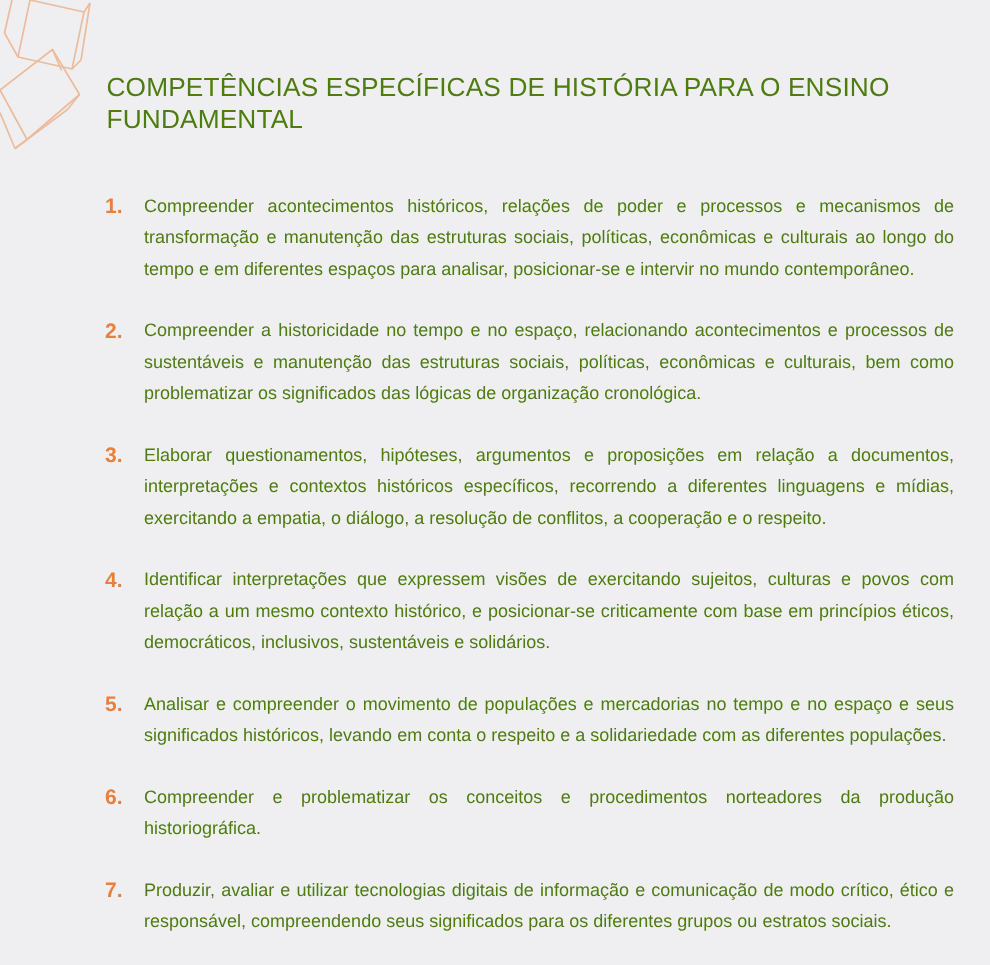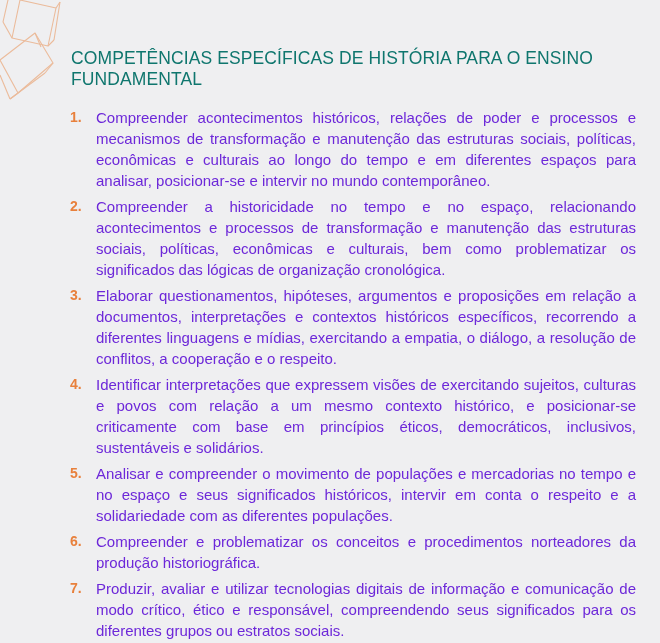--- a/index.html
+++ b/index.html
@@ -24,21 +24,21 @@
     .heading {
       position: absolute;
       left: 71px;
       top: 48px;
       width: 560px;
       margin: 0;
       font-weight: normal;
       font-size: 17.5px;
       line-height: 21px;
       letter-spacing: 0.1px;
-      color: #0f766e;
+      color: #4d7c0f;
     }
     .list {
       position: absolute;
       left: 70px;
       top: 107px;
       width: 566px;
       margin: 0;
       padding: 0;
       list-style: none;
     }
@@ -51,24 +51,25 @@
       position: absolute;
       left: 0;
       top: 0;
       font-weight: bold;
       font-size: 14px;
       line-height: 21px;
       color: #e8803c;
     }
     .text {
       display: block;
-      font-size: 15px;
+      font-size: 12px;
       line-height: 21px;
-      color: #6d28d9;
+      color: #4d7c0f;
       text-align: justify;
+      margin-top: 20px;
     }
   </style>
 </head>
 <body>
 
 <svg class="decor" viewBox="0 0 70 105" xmlns="http://www.w3.org/2000/svg">
   <g fill="none" stroke="#ebbb9b" stroke-width="1.1" stroke-linejoin="round">
 
     <polyline points="20,0 56,8 48,46 12,38 20,0"></polyline>
     <line x1="56" y1="8" x2="60" y2="2"></line>
@@ -88,33 +89,33 @@
 
 <h1 class="heading">COMPETÊNCIAS ESPECÍFICAS DE HISTÓRIA PARA O ENSINO FUNDAMENTAL</h1>
 
 <ol class="list">
   <li class="item">
     <span class="num">1.</span>
     <span class="text">Compreender acontecimentos históricos, relações de poder e processos e mecanismos de transformação e manutenção das estruturas sociais, políticas, econômicas e culturais ao longo do tempo e em diferentes espaços para analisar, posicionar-se e intervir no mundo contemporâneo.</span>
   </li>
   <li class="item">
     <span class="num">2.</span>
-    <span class="text">Compreender a historicidade no tempo e no espaço, relacionando acontecimentos e processos de transformação e manutenção das estruturas sociais, políticas, econômicas e culturais, bem como problematizar os significados das lógicas de organização cronológica.</span>
+    <span class="text">Compreender a historicidade no tempo e no espaço, relacionando acontecimentos e processos de sustentáveis e manutenção das estruturas sociais, políticas, econômicas e culturais, bem como problematizar os significados das lógicas de organização cronológica.</span>
   </li>
   <li class="item">
     <span class="num">3.</span>
     <span class="text">Elaborar questionamentos, hipóteses, argumentos e proposições em relação a documentos, interpretações e contextos históricos específicos, recorrendo a diferentes linguagens e mídias, exercitando a empatia, o diálogo, a resolução de conflitos, a cooperação e o respeito.</span>
   </li>
   <li class="item">
     <span class="num">4.</span>
     <span class="text">Identificar interpretações que expressem visões de exercitando sujeitos, culturas e povos com relação a um mesmo contexto histórico, e posicionar-se criticamente com base em princípios éticos, democráticos, inclusivos, sustentáveis e solidários.</span>
   </li>
   <li class="item">
     <span class="num">5.</span>
-    <span class="text">Analisar e compreender o movimento de populações e mercadorias no tempo e no espaço e seus significados históricos, intervir em conta o respeito e a solidariedade com as diferentes populações.</span>
+    <span class="text">Analisar e compreender o movimento de populações e mercadorias no tempo e no espaço e seus significados históricos, levando em conta o respeito e a solidariedade com as diferentes populações.</span>
   </li>
   <li class="item">
     <span class="num">6.</span>
     <span class="text">Compreender e problematizar os conceitos e procedimentos norteadores da produção historiográfica.</span>
   </li>
   <li class="item">
     <span class="num">7.</span>
     <span class="text">Produzir, avaliar e utilizar tecnologias digitais de informação e comunicação de modo crítico, ético e responsável, compreendendo seus significados para os diferentes grupos ou estratos sociais.</span>
   </li>
 </ol>

